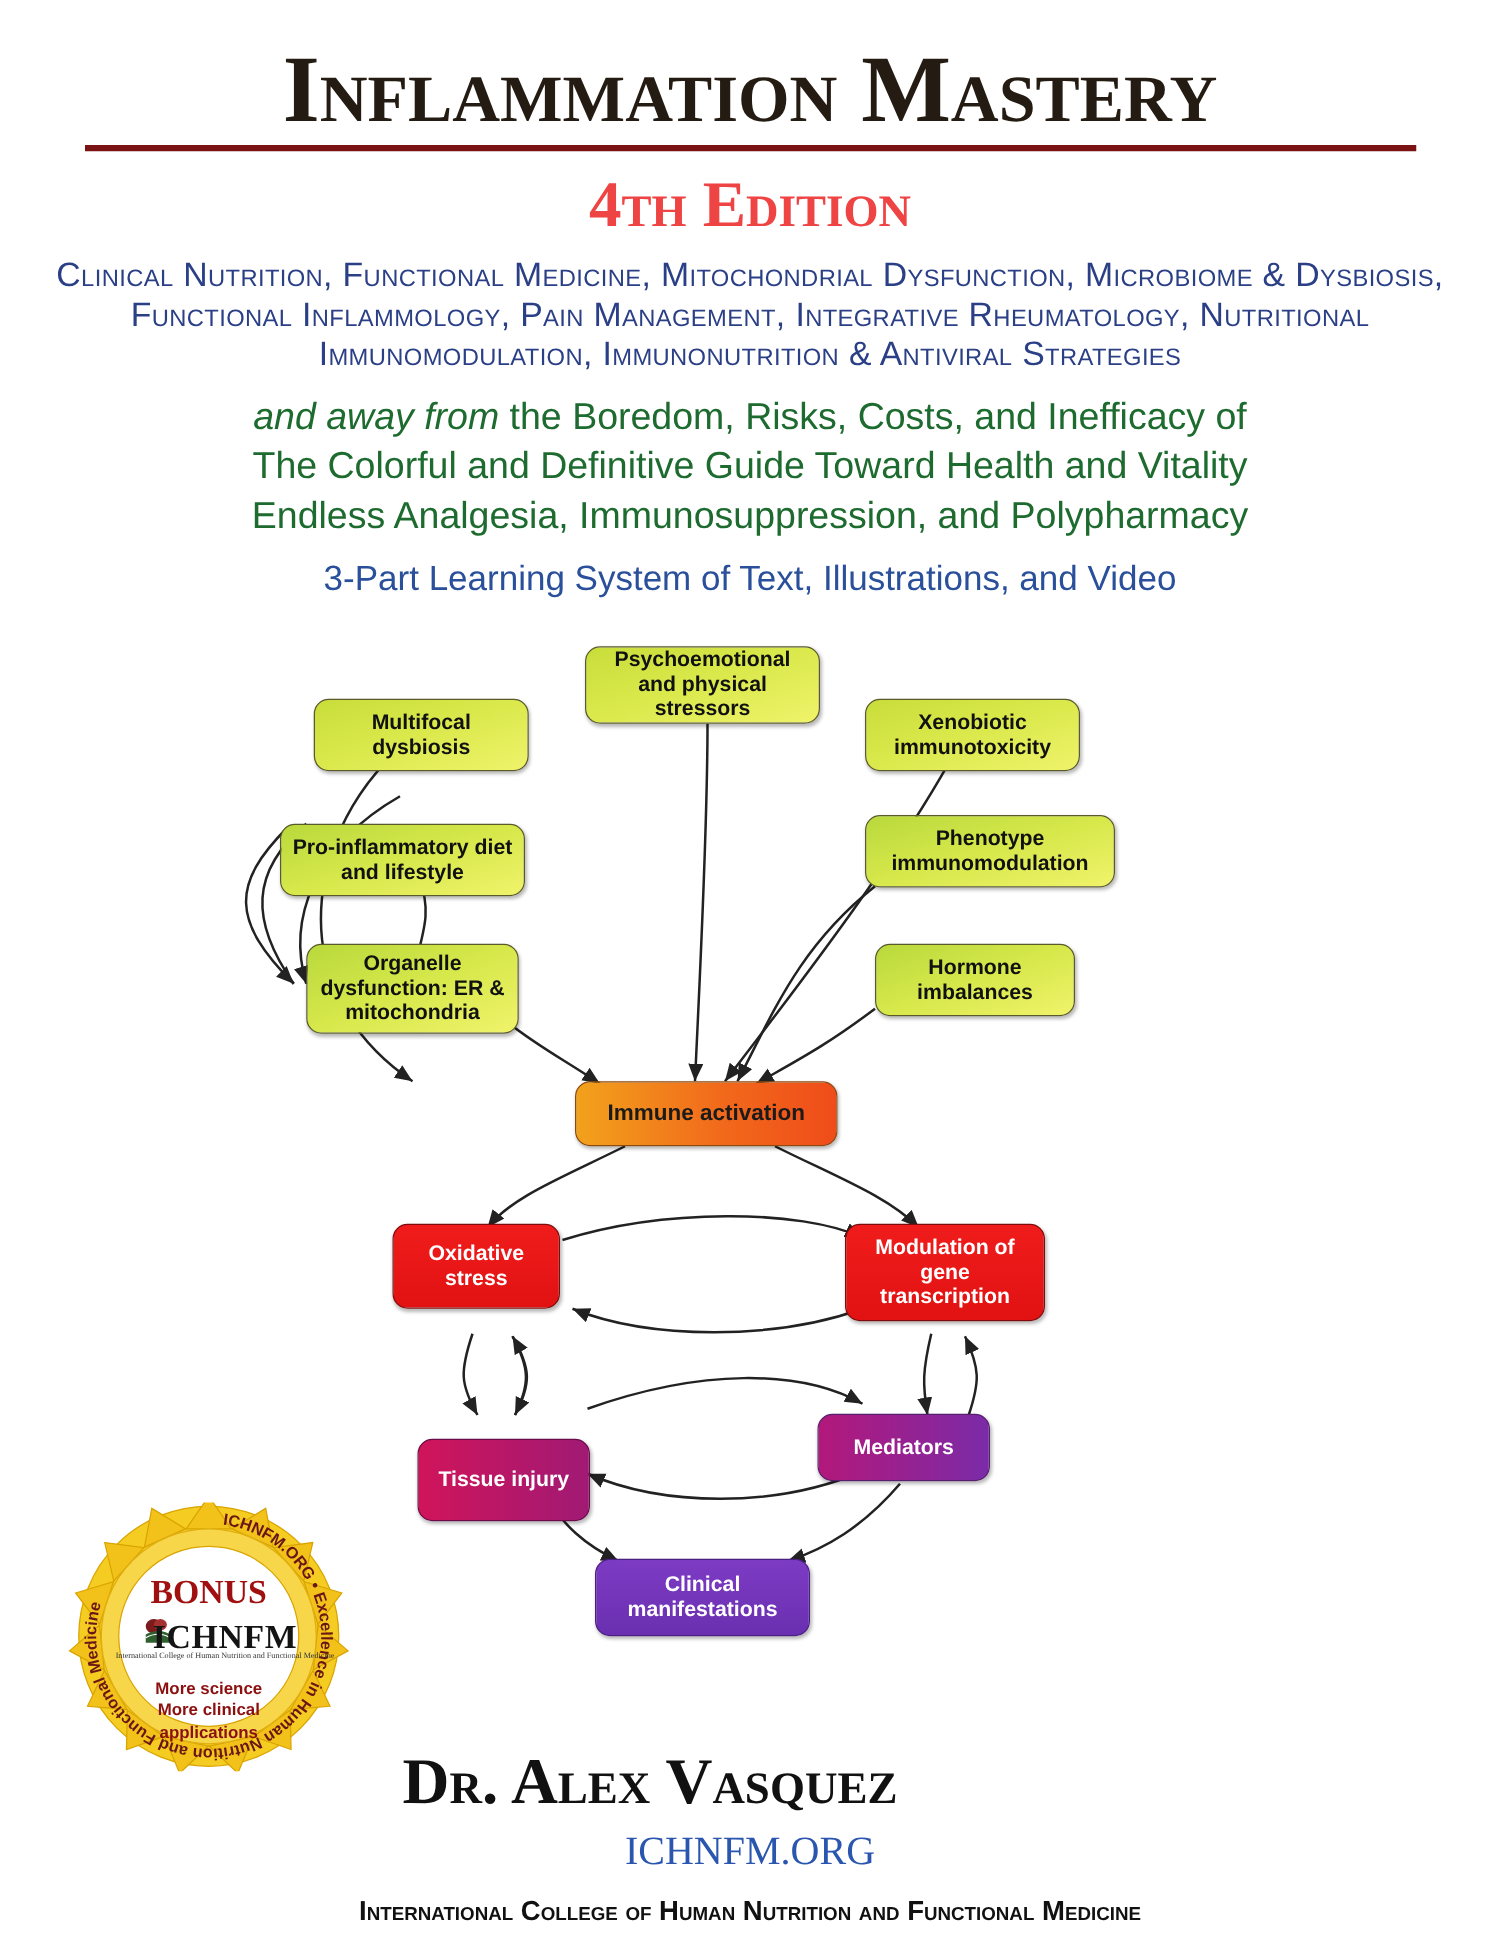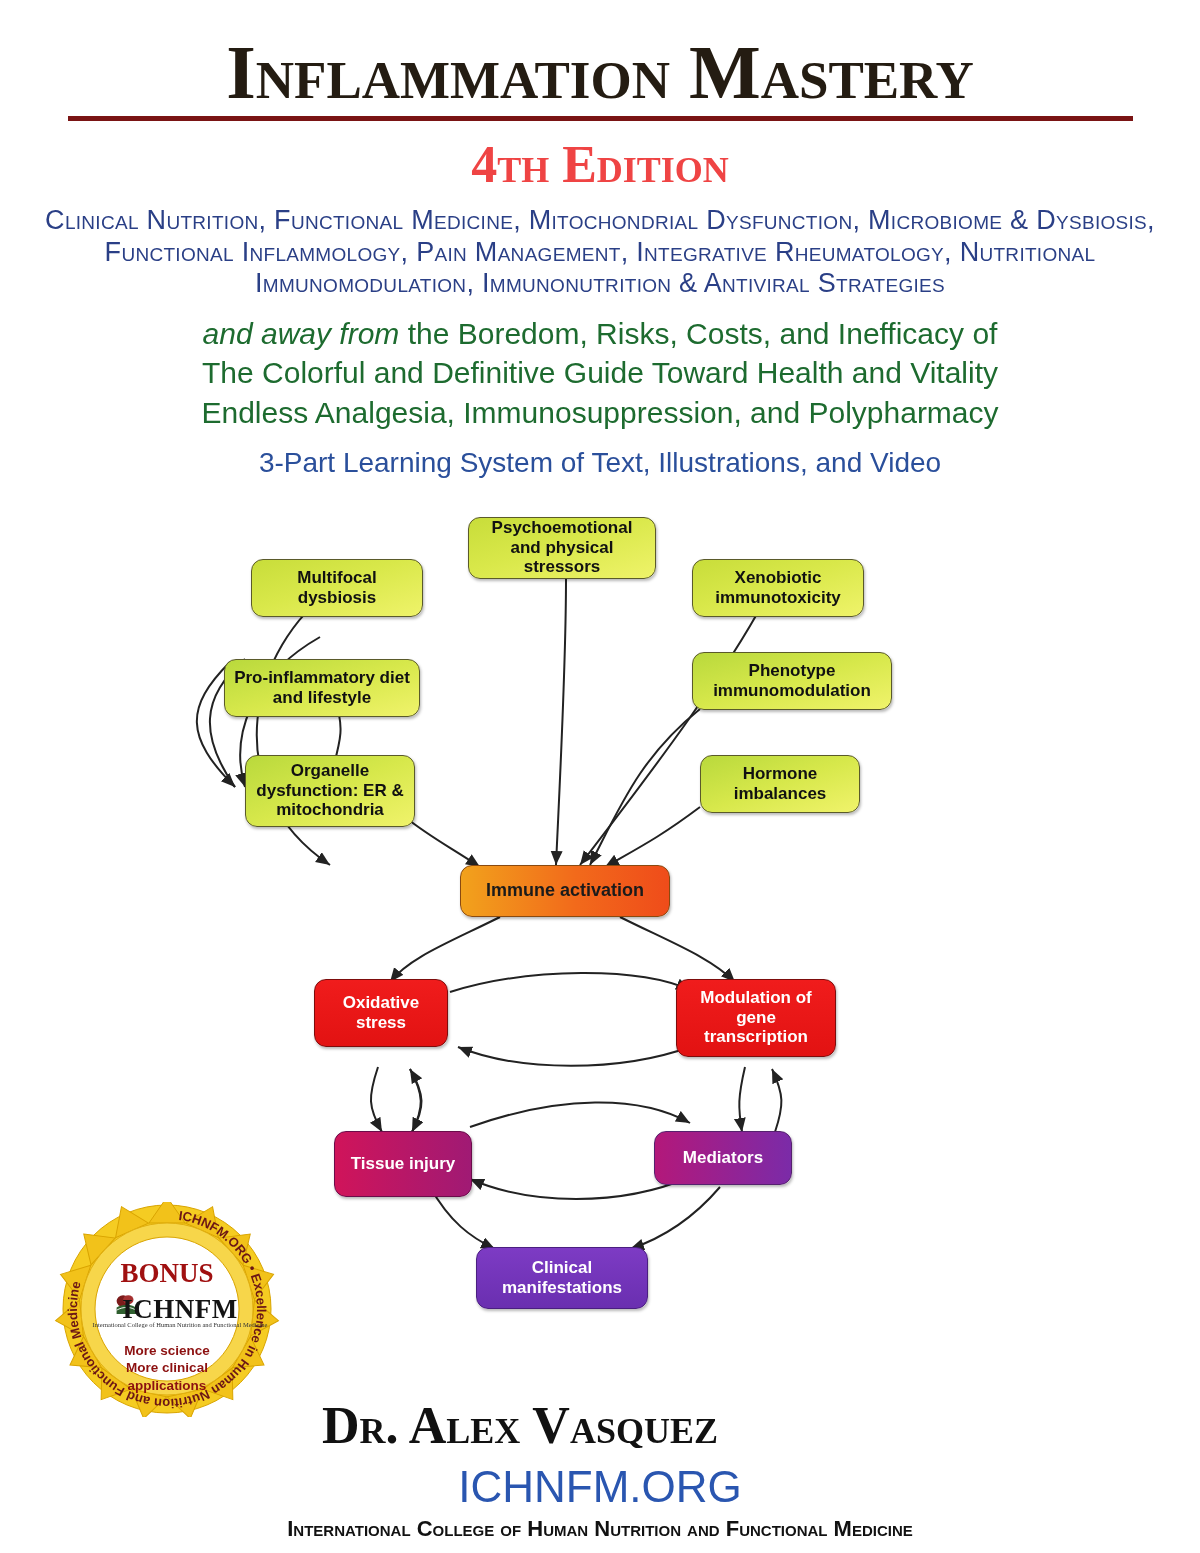--- a/index.html
+++ b/index.html
@@ -231,22 +231,22 @@
     font-size: 52px;
     color: #111111;
     font-variant: small-caps;
   }
   .site {
     position: absolute;
     left: 0;
     top: 1428px;
     width: 1200px;
     text-align: center;
-    font-family: Liberation Sans, sans-serif;
-    font-size: 44px;
+    font-family: Liberation Serif, serif;
+    font-size: 32px;
     color: #2a56b0;
   }
   .org {
     position: absolute;
     left: 0;
     top: 1482px;
     width: 1200px;
     text-align: center;
     font-family: "Liberation Sans", sans-serif;
     font-weight: bold;
@@ -321,21 +321,21 @@
     <div class="node n-green2" style="left:224px; top:172px; width:196px; height:58px;">Pro-inflammatory diet and lifestyle</div>
     <div class="node n-green2" style="left:692px; top:165px; width:200px; height:58px;">Phenotype immunomodulation</div>
     <div class="node n-green2" style="left:245px; top:268px; width:170px; height:72px;">Organelle dysfunction: ER &amp; mitochondria</div>
     <div class="node n-green2" style="left:700px; top:268px; width:160px; height:58px;">Hormone imbalances</div>
 
     <div class="node n-orange" style="left:460px; top:378px; width:210px; height:52px; font-size:18px;">Immune activation</div>
 
     <div class="node n-red" style="left:314px; top:492px; width:134px; height:68px;text-align:center;">Oxidative stress</div>
     <div class="node n-red" style="left:676px; top:492px; width:160px; height:78px;">Modulation of gene transcription</div>
 
-    <div class="node n-redpurple" style="left:334px; top:644px; width:138px; height:66px;">Tissue injury</div>
+    <div class="node n-redpurple" style="left:334px; top:664px; width:138px; height:66px;">Tissue injury</div>
     <div class="node n-purplered" style="left:654px; top:644px; width:138px; height:54px;">Mediators</div>
 
     <div class="node n-purple" style="left:476px; top:760px; width:172px; height:62px;">Clinical manifestations</div>
   </div>
 
   <div class="seal">
     <svg class="seal-inner" viewBox="0 0 250 215">
       <g transform="translate(125,107)">
         <g fill="#f2c21a" stroke="#d9a400" stroke-width="1">
           <g>

